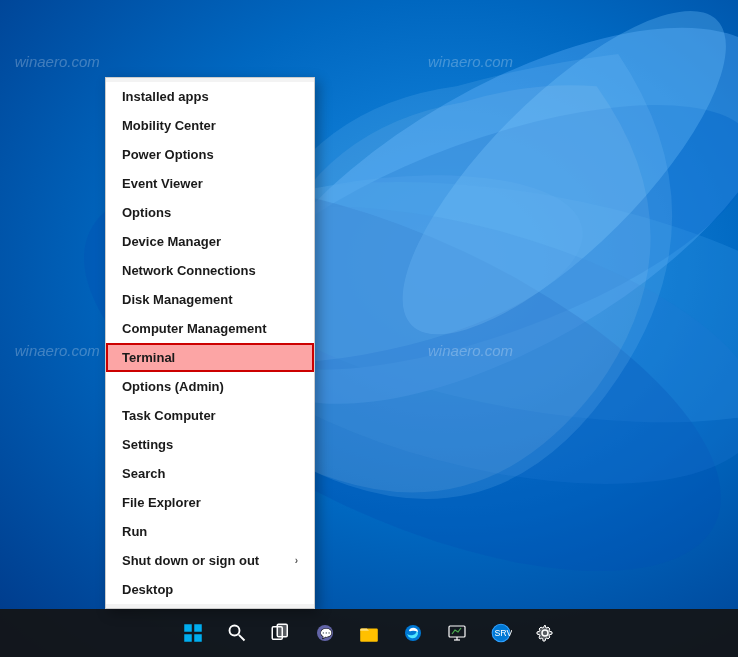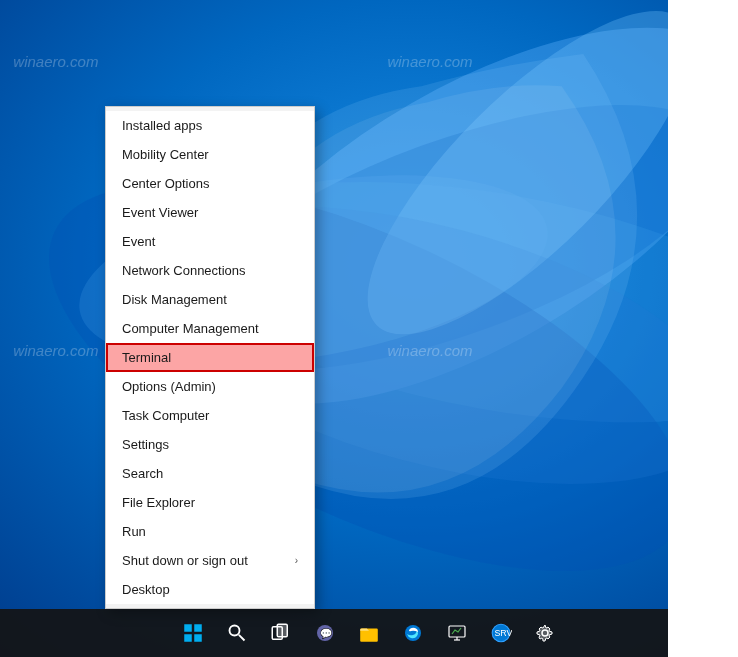--- a/index.html
+++ b/index.html
@@ -7,21 +7,21 @@
     body {
       width: 738px;
       height: 657px;
       overflow: hidden;
       font-family: 'Segoe UI', Arial, sans-serif;
       position: relative;
     }
 
     
     #desktop {
-      width: 668px;
+      width: 738px;
       height: 657px;
       background: #0078d4;
       position: relative;
       overflow: hidden;
     }
 
     
     .watermark {
       position: absolute;
       color: rgba(255,255,255,0.25);
@@ -62,20 +62,21 @@
     #context-menu {
       position: absolute;
       bottom: 48px;
       left: 105px;
       width: 210px;
       background: #f3f3f3;
       border: 1px solid #ccc;
       box-shadow: 4px 4px 12px rgba(0,0,0,0.3);
       z-index: 100;
       padding: 4px 0;
+      font-weight: bold;
     }
 
     .menu-item {
       display: flex;
       align-items: center;
       justify-content: space-between;
       padding: 7px 16px;
       font-size: 13px;
       color: #1a1a1a;
       cursor: pointer;
@@ -136,27 +137,30 @@
 
   <div id="context-menu">
 
   <div class="menu-item">
         <span>Installed apps</span>
       </div>
       <div class="menu-item">
         <span>Mobility Center</span>
       </div>
       <div class="menu-item">
-        <span>Center Options</span>
+        <span>Power Options</span>
       </div>
       <div class="menu-item">
         <span>Event Viewer</span>
       </div>
       <div class="menu-item">
-        <span>Event</span>
+        <span>Options</span>
+      </div>
+      <div class="menu-item">
+        <span>Device Manager</span>
       </div>
       <div class="menu-item">
         <span>Network Connections</span>
       </div>
       <div class="menu-item">
         <span>Disk Management</span>
       </div>
       <div class="menu-item">
         <span>Computer Management</span>
       </div>

